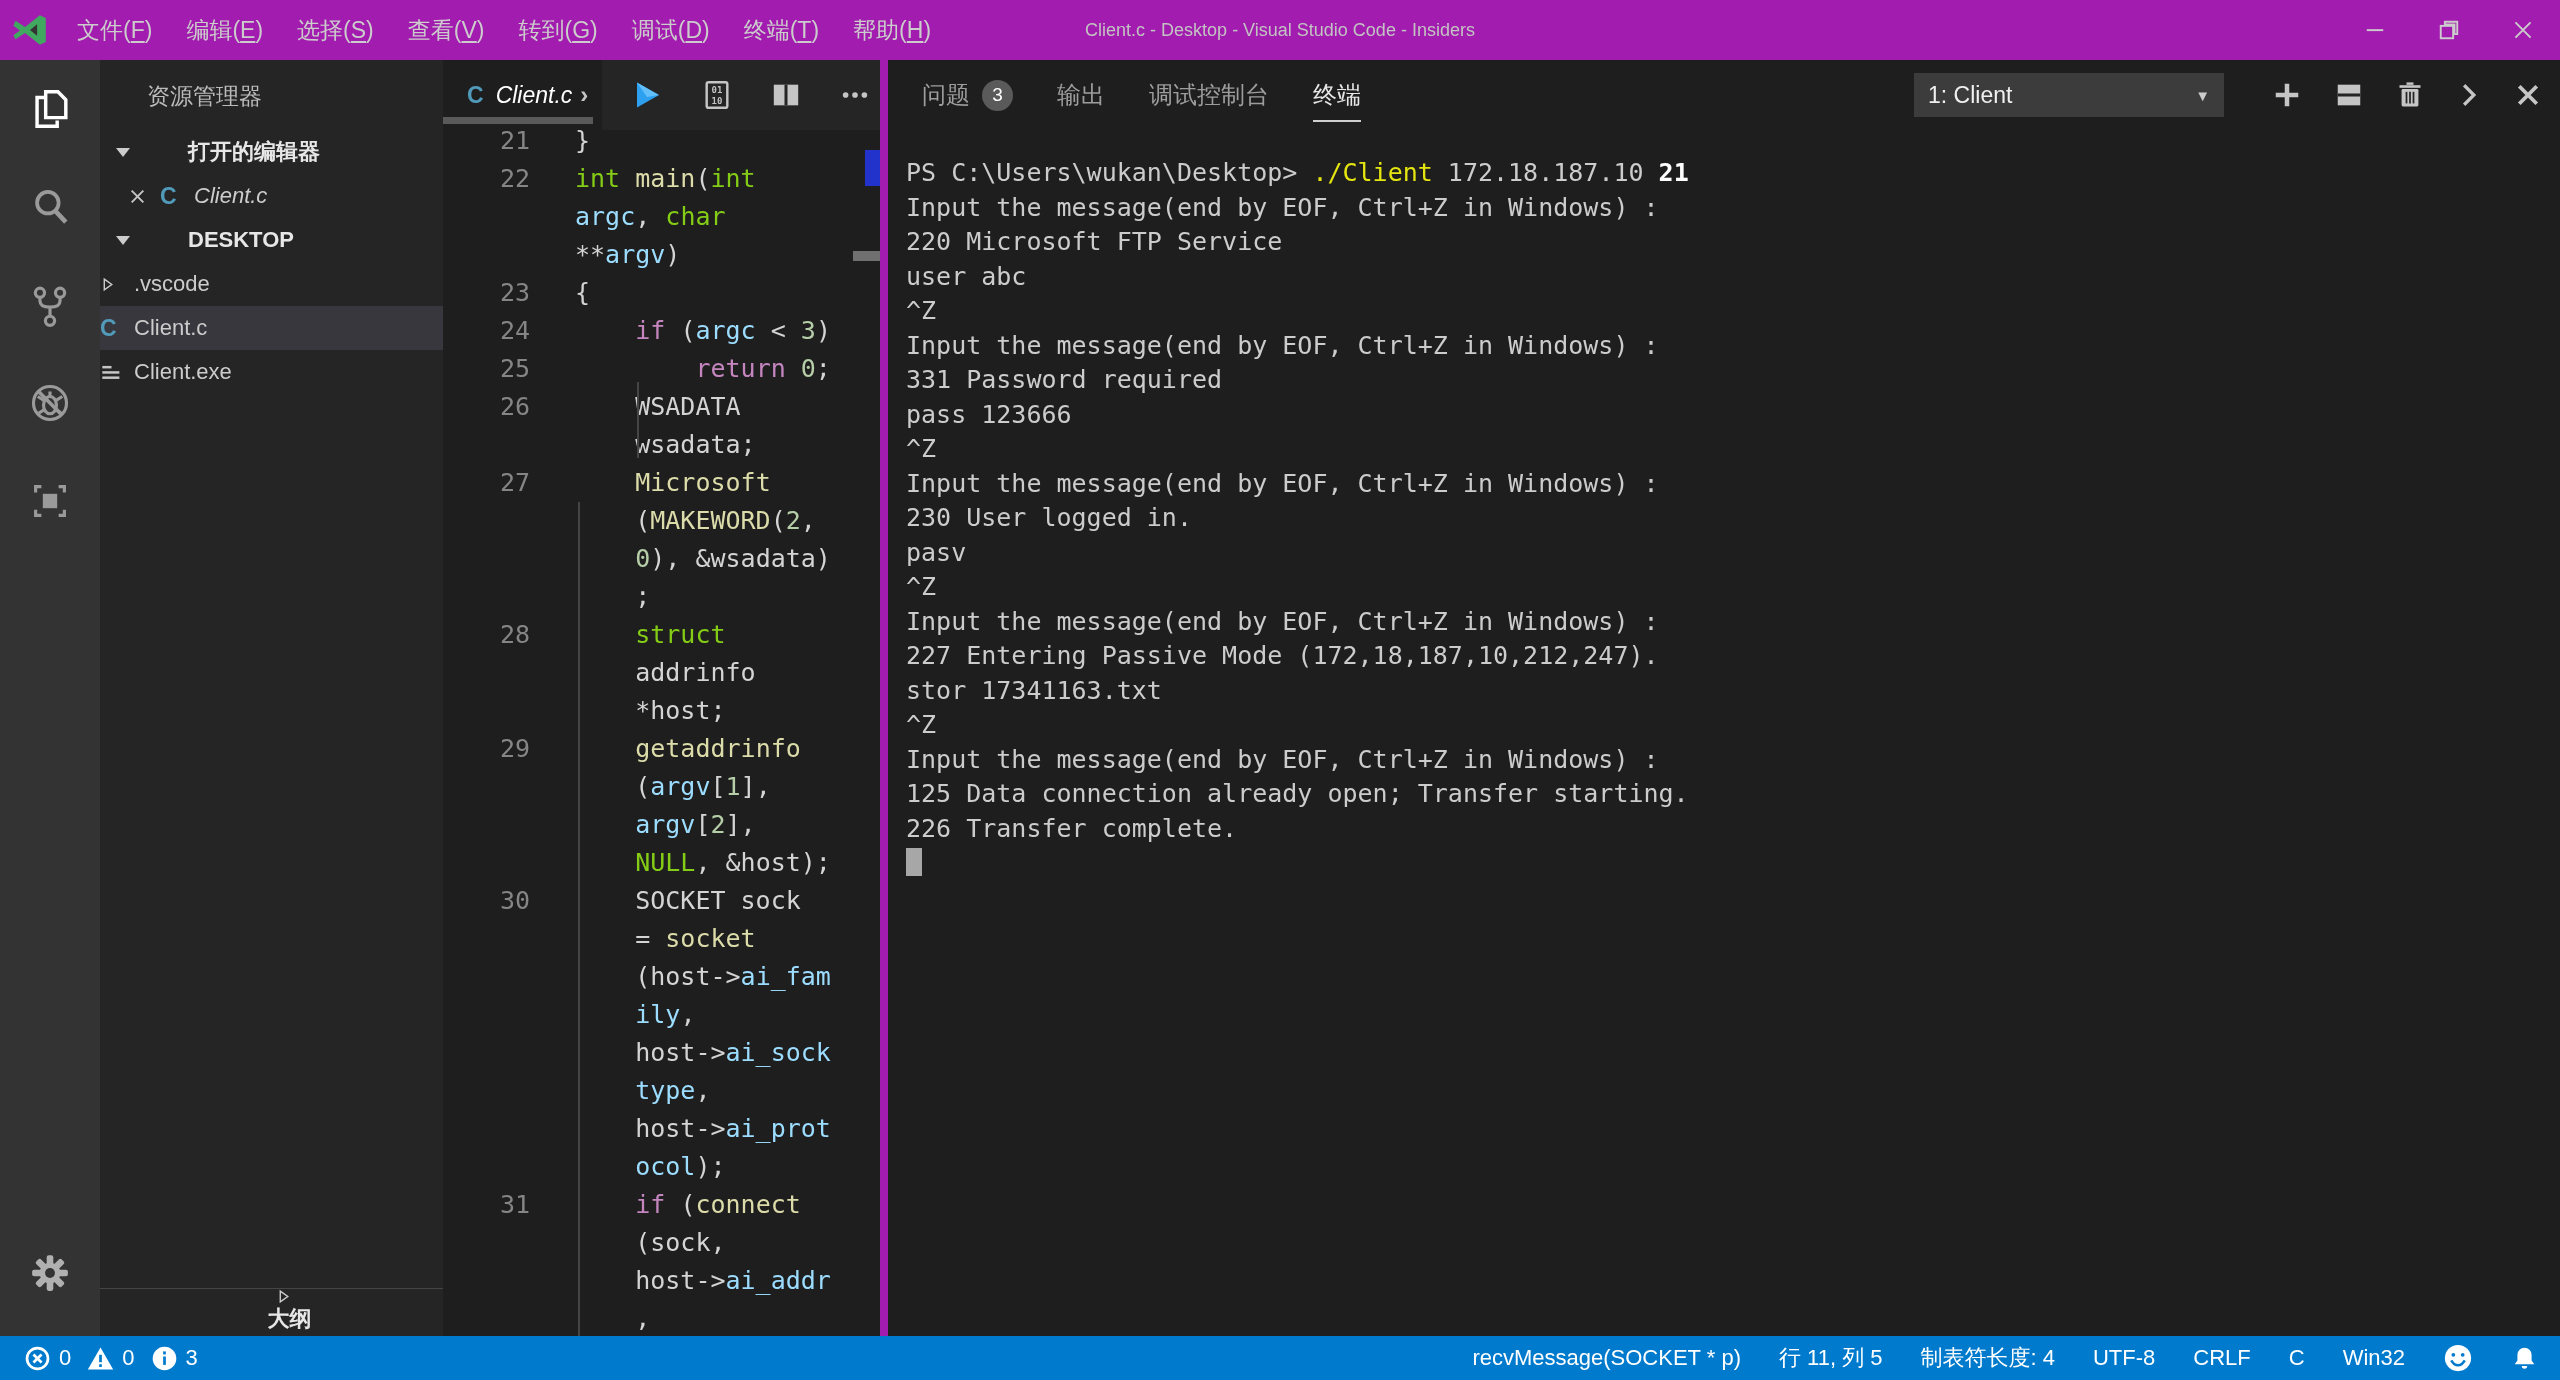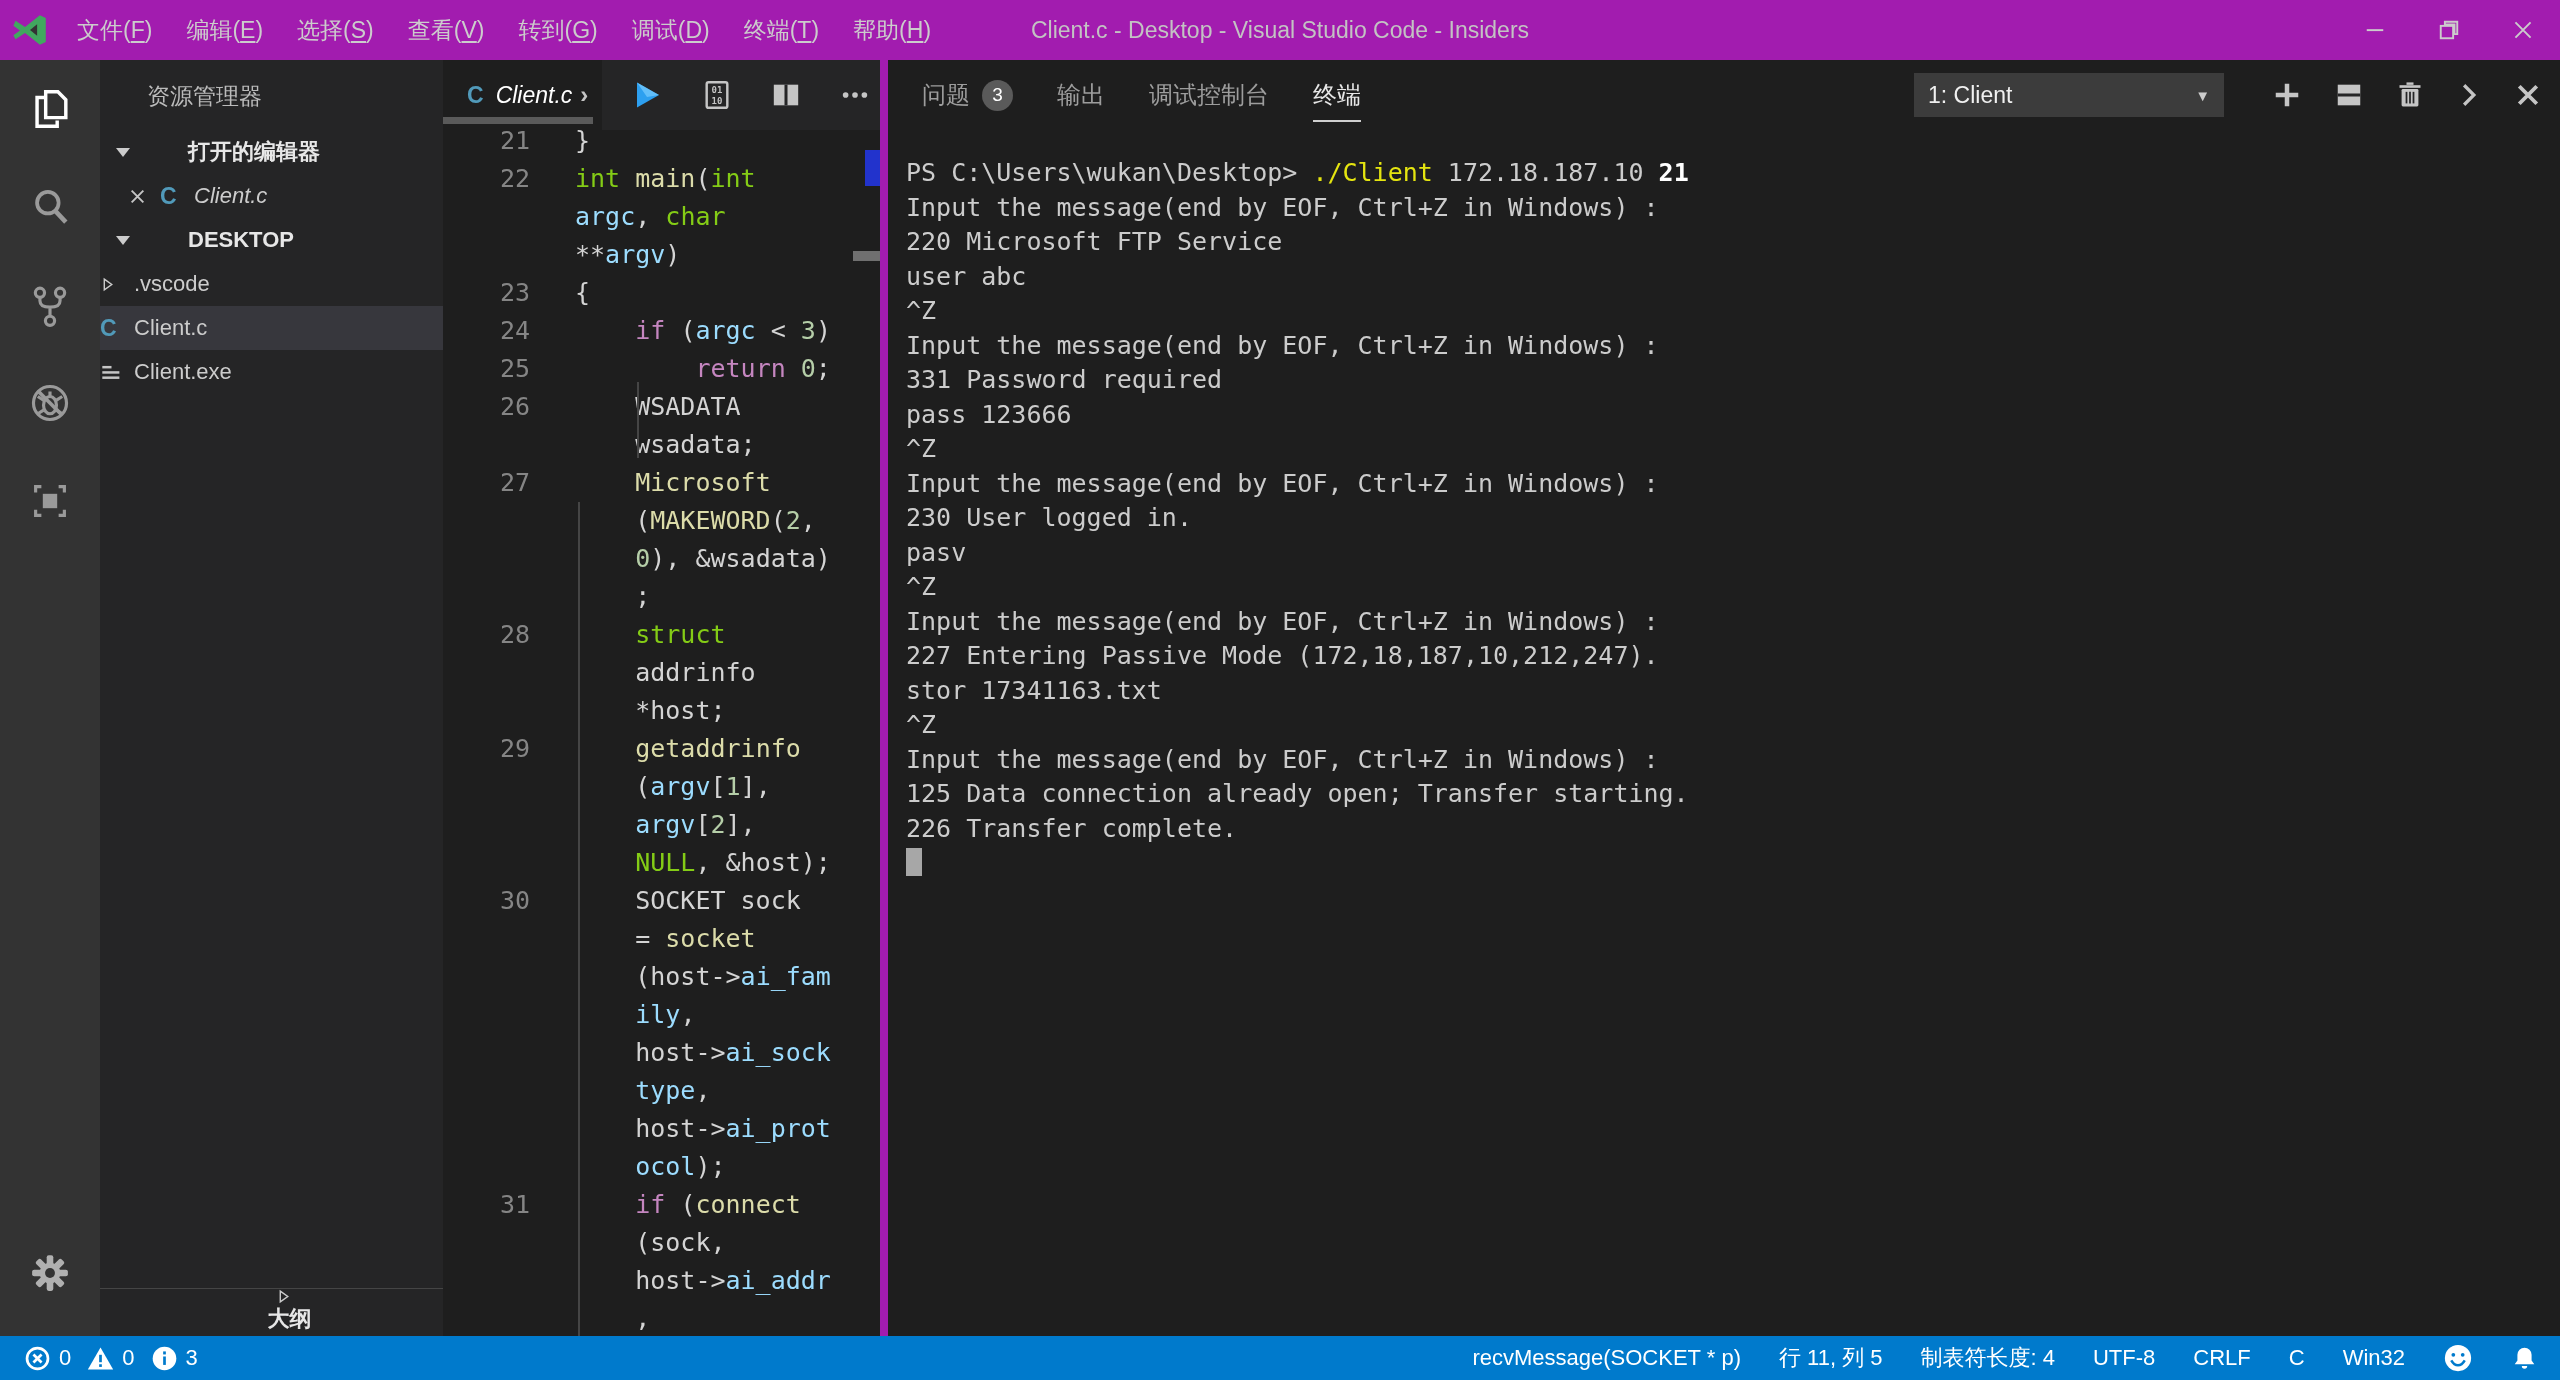--- a/index.html
+++ b/index.html
@@ -4,21 +4,21 @@
 <style>
   html,body{margin:0;padding:0;background:#000;}
   #app{position:relative;width:2560px;height:1380px;overflow:hidden;background:#1e1e1e;
        font-family:"Liberation Sans",sans-serif;color:#cccccc;-webkit-font-smoothing:antialiased;}
   
   .titlebar{position:absolute;left:0;top:0;width:2560px;height:60px;background:#a21caf;display:flex;align-items:center;}
   .logo{width:60px;height:60px;display:flex;align-items:center;justify-content:center;flex:0 0 60px;}
   .menubar{display:flex;height:60px;align-items:center;}
   .menu-item{padding:0 17px;font-size:23px;color:#cccccc;line-height:60px;cursor:default;}
   .menu-item u{text-decoration:underline;text-underline-offset:3px;}
-  .wtitle{position:absolute;left:0;right:0;text-align:center;font-size:23px;color:#c3c3c3;pointer-events:none;}
+  .wtitle{position:absolute;left:0;right:0;text-align:center;font-size:18px;color:#c3c3c3;pointer-events:none;}
   .wctrls{position:absolute;right:0;top:0;height:60px;display:flex;}
   .wc{width:74px;height:60px;display:flex;align-items:center;justify-content:center;color:#cccccc;}
   
   .activitybar{position:absolute;left:0;top:60px;width:100px;height:1276px;background:#333333;}
   .ab-item{width:100px;height:98px;display:flex;align-items:center;justify-content:center;}
   .ab-bottom{position:absolute;bottom:14px;left:0;width:100px;height:98px;display:flex;align-items:center;justify-content:center;}
   
   .sidebar{position:absolute;left:100px;top:60px;width:343px;height:1276px;background:#252526;font-size:22px;}
   .sb-title{height:70px;line-height:72px;padding-left:47px;font-size:23px;color:#bbbbbb;}
   .sb-row{height:44px;display:flex;align-items:center;color:#cccccc;}

